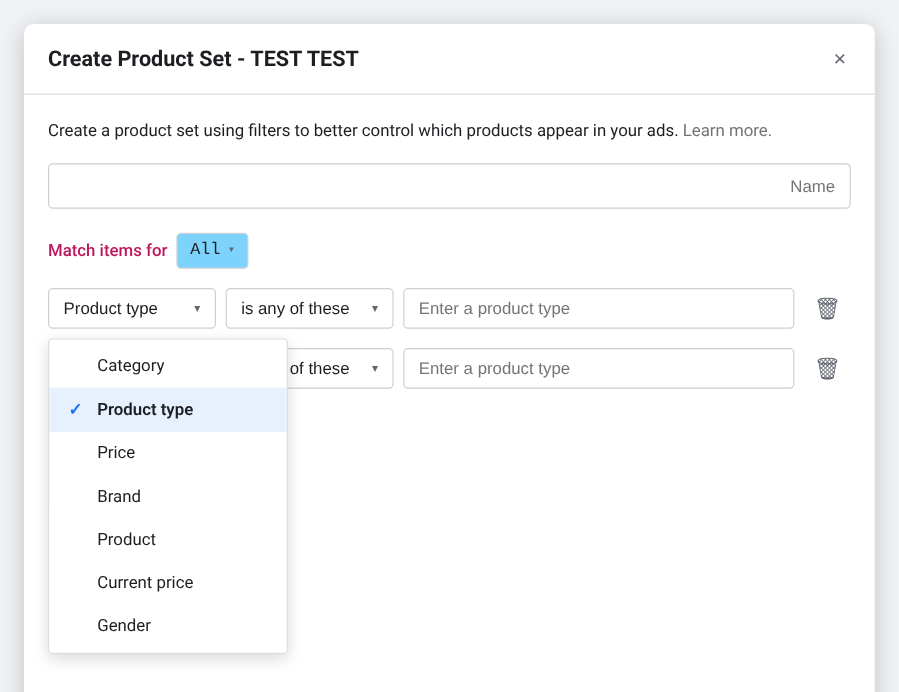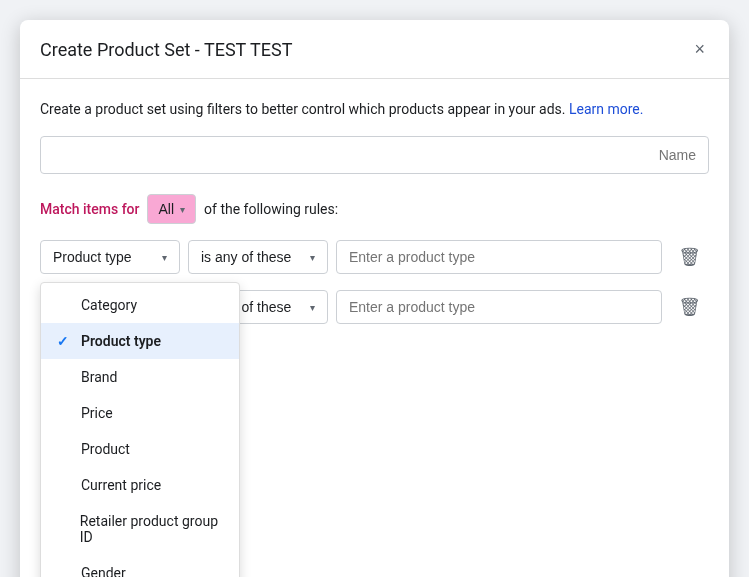--- a/index.html
+++ b/index.html
@@ -23,21 +23,21 @@
     }
     .modal-header {
       display: flex;
       align-items: center;
       justify-content: space-between;
       padding: 16px 20px;
       border-bottom: 1px solid #ddd;
     }
     .modal-title {
       font-size: 18px;
-      font-weight: 400;
+      font-weight: 700;
       color: #1c1e21;
     }
     .close-btn {
       background: none;
       border: none;
       cursor: pointer;
       font-size: 18px;
       color: #606770;
       padding: 4px;
       line-height: 1;
@@ -45,21 +45,21 @@
     .modal-body {
       padding: 20px;
     }
     .description {
       color: #1c1e21;
       margin-bottom: 16px;
       font-size: 14px;
       line-height: 1.5;
     }
     .learn-more {
-      color: #1d4ed8;
+      color: #737373;
       text-decoration: none;
     }
     .name-input {
       width: 100%;
       padding: 10px 12px;
       border: 1px solid #ccd0d5;
       border-radius: 4px;
       font-size: 14px;
       color: #90949c;
       outline: none;
@@ -78,23 +78,24 @@
       font-weight: 500;
     }
     .match-dropdown {
       display: flex;
       align-items: center;
       gap: 6px;
       border: 1px solid #ccd0d5;
       border-radius: 4px;
       padding: 6px 10px;
       cursor: pointer;
-      background: #f9a8d4;
-      font-size: 14px;
-      color: #1c1e21;
+      background: #7dd3fc;
+      font-size: 14px;
+      color: #1c1e21;
+      font-family: Liberation Mono, monospace;
     }
     .match-dropdown-arrow {
       font-size: 10px;
       color: #606770;
     }
     .rules-text {
       color: #1c1e21;
       font-size: 14px;
     }
     .rule-row {
@@ -221,21 +222,20 @@
     
     <input class="name-input" type="text" placeholder="Name" style="">
 
     
     <div class="match-row">
       <span class="match-label">Match items for</span>
       <button class="match-dropdown">
         <span>All</span>
         <span class="match-dropdown-arrow">▾</span>
       </button>
-      <span class="rules-text">of the following rules:</span>
     </div>
 
     
     <div class="rule-row">
 
       <div style="position:relative;">
         <button class="rule-dropdown">
           <span>Product type</span>
           <span class="rule-dropdown-arrow">▾</span>
         </button>
@@ -244,37 +244,33 @@
           <div class="dropdown-item">
             <span class="no-check"></span>
             <span>Category</span>
           </div>
           <div class="dropdown-item selected">
             <span class="check-icon">✓</span>
             <span>Product type</span>
           </div>
           <div class="dropdown-item">
             <span class="no-check"></span>
+            <span>Price</span>
+          </div>
+          <div class="dropdown-item">
+            <span class="no-check"></span>
             <span>Brand</span>
           </div>
           <div class="dropdown-item">
             <span class="no-check"></span>
-            <span>Price</span>
-          </div>
-          <div class="dropdown-item">
-            <span class="no-check"></span>
             <span>Product</span>
           </div>
           <div class="dropdown-item">
             <span class="no-check"></span>
             <span>Current price</span>
-          </div>
-          <div class="dropdown-item">
-            <span class="no-check"></span>
-            <span>Retailer product group ID</span>
           </div>
           <div class="dropdown-item">
             <span class="no-check"></span>
             <span>Gender</span>
           </div>
 
         </div>
       </div>
 
       <button class="condition-dropdown">

